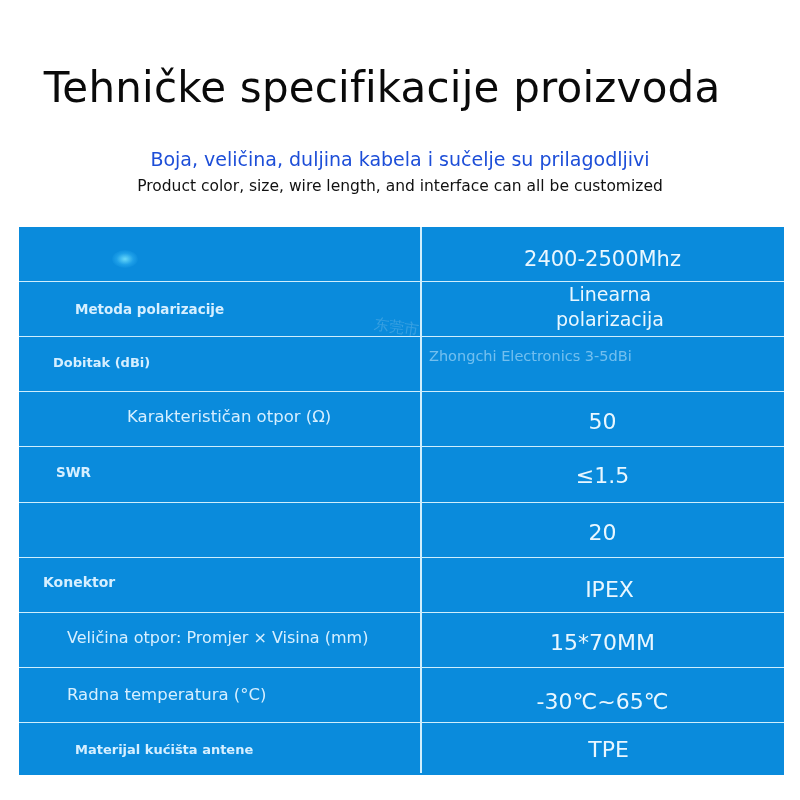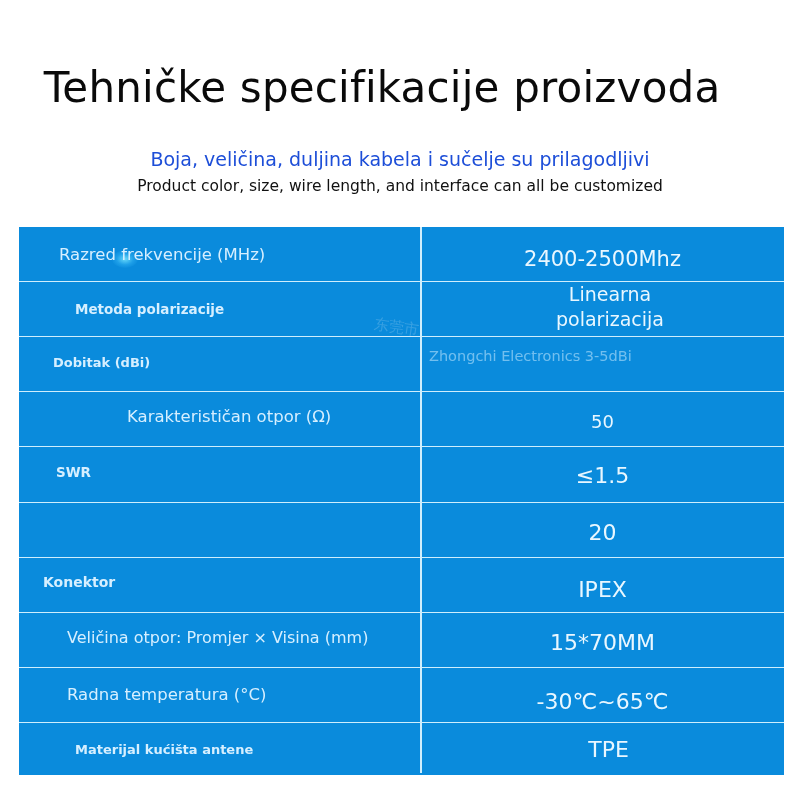--- a/index.html
+++ b/index.html
@@ -131,54 +131,53 @@
 <body>
 
 <h1 class="page-title">Tehničke specifikacije proizvoda</h1>
 <div class="subtitle-hr">Boja, veličina, duljina kabela i sučelje su prilagodljivi</div>
 <div class="subtitle-en">Product color, size, wire length, and interface can all be customized</div>
 
 <div class="spec-table">
   <div class="glow" style="left:93px; top:23px;"></div>
 
   <div class="spec-row first" style="top:0; height:54px;">
-    <div class="spec-label" style="padding-left:40px; font-size:16.5px;">Razred frekvencije (MHz)</div>
     <div class="spec-value" style="font-size:21px; padding-top:10px; box-sizing:border-box;">2400-2500Mhz</div>
   </div>
 
   <div class="spec-row" style="top:54px; height:55px;">
     <div class="spec-label" style="padding-left:56px; font-size:13.5px; font-weight:bold;">Metoda polarizacije</div>
     <div class="spec-value two-line" style="font-size:19px; padding-right:22px; box-sizing:border-box; justify-content:flex-start; padding-top:0;">
       <span>Linearna</span>
       <span>polarizacija</span>
     </div>
   </div>
 
   <div class="spec-row" style="top:109px; height:55px;">
     <div class="spec-label" style="padding-left:34px; font-size:13px; font-weight:bold; padding-bottom:4px; box-sizing:border-box;">Dobitak (dBi)</div>
     <div class="spec-value gain-value" style="font-size:14.5px; padding-bottom:16px; box-sizing:border-box;">Zhongchi Electronics 3-5dBi</div>
   </div>
 
   <div class="spec-row" style="top:164px; height:55px;">
     <div class="spec-label" style="padding-left:60px; font-size:16.5px; padding-bottom:6px; box-sizing:border-box;margin-left:48px;">Karakterističan otpor (Ω)</div>
-    <div class="spec-value" style="font-size:18px; padding-top:4px; box-sizing:border-box;">50</div>
+    <div class="spec-value" style="font-size:22px; padding-top:4px; box-sizing:border-box;">50</div>
   </div>
 
   <div class="spec-row" style="top:219px; height:56px;">
     <div class="spec-label" style="padding-left:37px; font-size:13.5px; font-weight:bold; padding-bottom:6px; box-sizing:border-box;">SWR</div>
     <div class="spec-value" style="font-size:22px; padding-top:2px; box-sizing:border-box;">≤1.5</div>
   </div>
 
   <div class="spec-row" style="top:275px; height:55px;">
     <div class="spec-value" style="font-size:22px; padding-top:4px; box-sizing:border-box;">20</div>
   </div>
 
   <div class="spec-row" style="top:330px; height:55px;">
     <div class="spec-label" style="padding-left:24px; font-size:14px; font-weight:bold; padding-bottom:6px; box-sizing:border-box;">Konektor</div>
-    <div class="spec-value" style="font-size:22px; padding-top:8px; box-sizing:border-box;">IPEX</div>
+    <div class="spec-value" style="font-size:22px; padding-top:8px; box-sizing:border-box;margin-left:7px;">IPEX</div>
   </div>
 
   <div class="spec-row" style="top:385px; height:55px;">
     <div class="spec-label" style="padding-left:48px; font-size:16px; padding-bottom:6px; box-sizing:border-box;">Veličina otpor: Promjer × Visina (mm)</div>
     <div class="spec-value" style="font-size:22px; padding-top:4px; box-sizing:border-box;">15*70MM</div>
   </div>
 
   <div class="spec-row" style="top:440px; height:55px;">
     <div class="spec-label" style="padding-left:48px; font-size:16.5px; padding-bottom:2px; box-sizing:border-box;">Radna temperatura (°C)</div>
     <div class="spec-value" style="font-size:22px; padding-top:12px; box-sizing:border-box;">-30℃~65℃</div>

